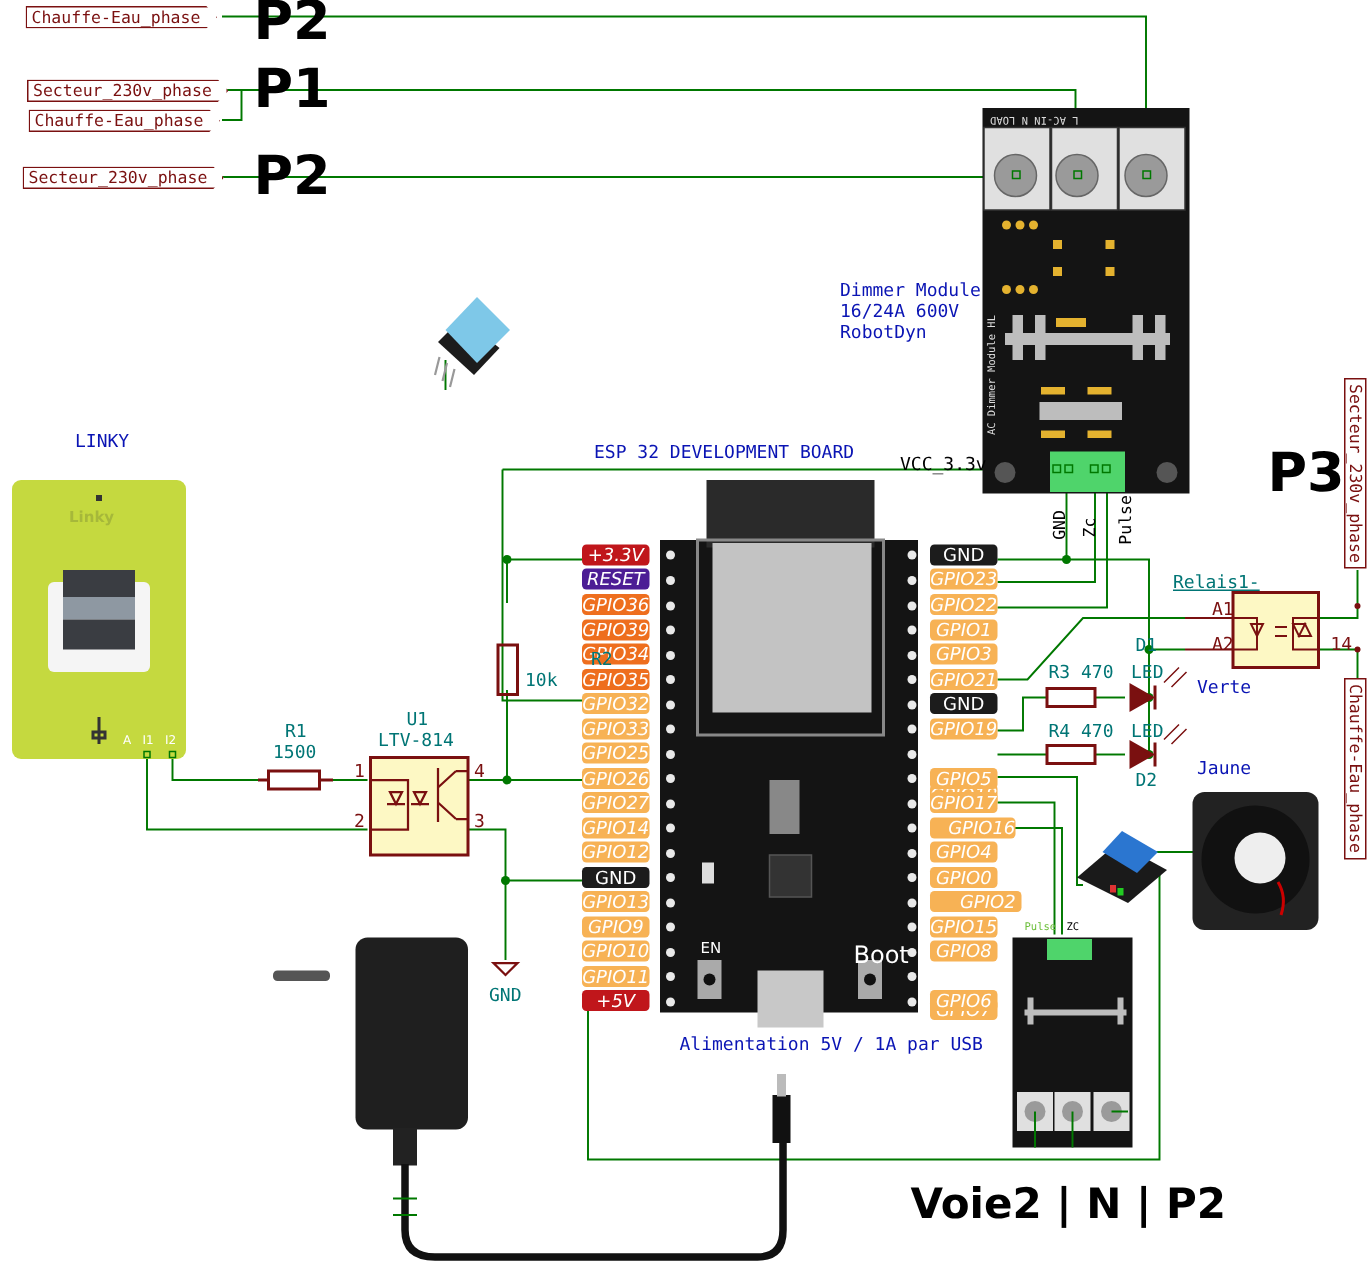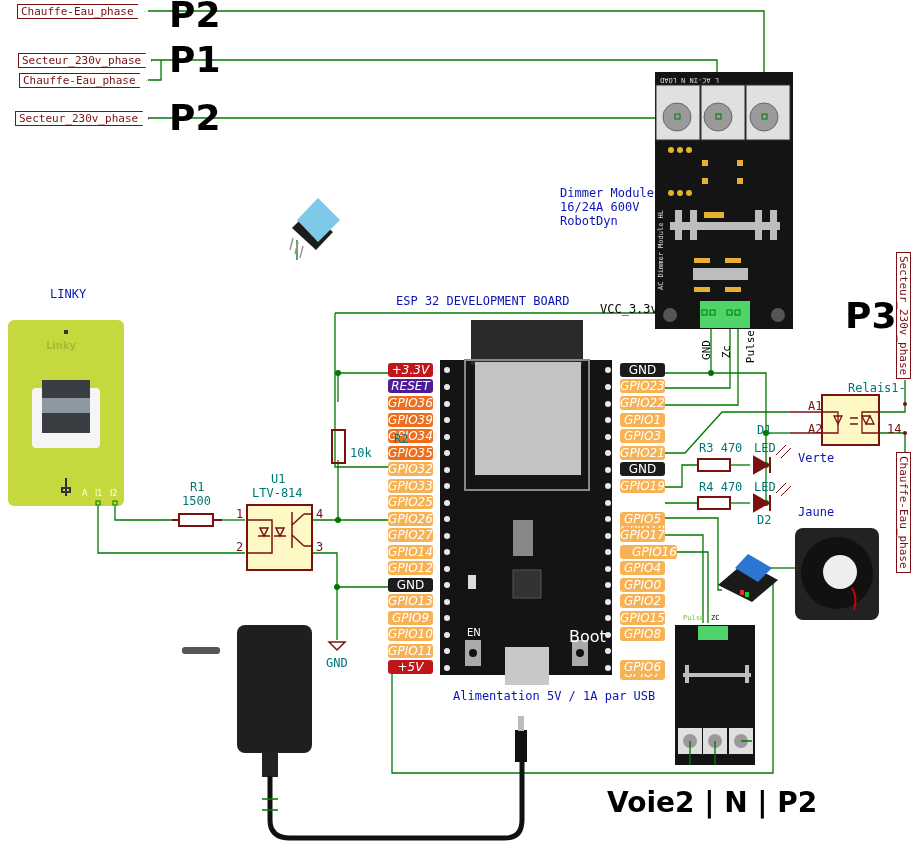--- a/index.html
+++ b/index.html
@@ -358,21 +358,21 @@
 <div class="pin rgt o1" style="top:429px;">GPIO3</div>
 <div class="pin rgt o1" style="top:446px;">GPIO21</div>
 <div class="pin rgt blk" style="top:462px;">GND</div>
 <div class="pin rgt o1" style="top:479px;">GPIO19</div>
 <div class="pin rgt o1" style="top:523px;">GPIO18</div>
 <div class="pin rgt o1" style="top:512px;">GPIO5</div>
 <div class="pin rgt o1" style="top:528px;">GPIO17</div>
 <div class="pin rgt o1" style="top:545px;padding-left:12px;">GPIO16</div>
 <div class="pin rgt o1" style="top:561px;">GPIO4</div>
 <div class="pin rgt o1" style="top:578px;">GPIO0</div>
-<div class="pin rgt o1" style="top:594px;">GPIO2</div>
+<div class="pin rgt o1" style="top:594px;padding-left:16px;">GPIO2</div>
 <div class="pin rgt o1" style="top:611px;">GPIO15</div>
 <div class="pin rgt o1" style="top:627px;">GPIO8</div>
 <div class="pin rgt o1" style="top:666px;">GPIO7</div>
 <div class="pin rgt o1" style="top:660px;">GPIO6</div>
 
 <div class="lbl blue" style="left:50px;top:287px;">LINKY</div>
 <div class="lbl" style="left:46px;top:340px;font-size:10px;color:#a6b83a;font-family:'DejaVu Sans',sans-serif;font-weight:bold;">Linky</div>
 <div class="lbl" style="left:82px;top:489px;font-size:8px;color:#fff;font-family:'DejaVu Sans',sans-serif;">A</div>
 <div class="lbl" style="left:95px;top:489px;font-size:8px;color:#fff;font-family:'DejaVu Sans',sans-serif;">I1</div>
 <div class="lbl" style="left:110px;top:489px;font-size:8px;color:#fff;font-family:'DejaVu Sans',sans-serif;">I2</div>
@@ -389,16 +389,16 @@
 <div class="lbl dkred" style="left:316px;top:507px;">4</div>
 <div class="lbl teal" style="left:326px;top:656px;">GND</div>
 <div class="lbl teal" style="left:699px;top:441px;">R3 470</div>
 <div class="lbl teal" style="left:699px;top:480px;">R4 470</div>
 <div class="lbl teal" style="left:757px;top:423px;">D1</div>
 <div class="lbl teal" style="left:757px;top:513px;">D2</div>
 <div class="lbl teal" style="left:754px;top:441px;">LED</div>
 <div class="lbl teal" style="left:754px;top:480px;">LED</div>
 <div class="lbl blue" style="left:798px;top:451px;">Verte</div>
 <div class="lbl blue" style="left:798px;top:492px;margin-top:13px;">Jaune</div>
-<div class="lbl teal" style="left:848px;top:381px;">Relais1-</div>
+<div class="lbl teal" style="left:782px;top:381px;text-decoration:underline;">Relais1-</div>
 <div class="lbl dkred" style="left:808px;top:399px;">A1</div>
 <div class="lbl dkred" style="left:808px;top:422px;">A2</div>
 <div class="lbl dkred" style="left:887px;top:422px;">14</div>
 
 </body></html>

